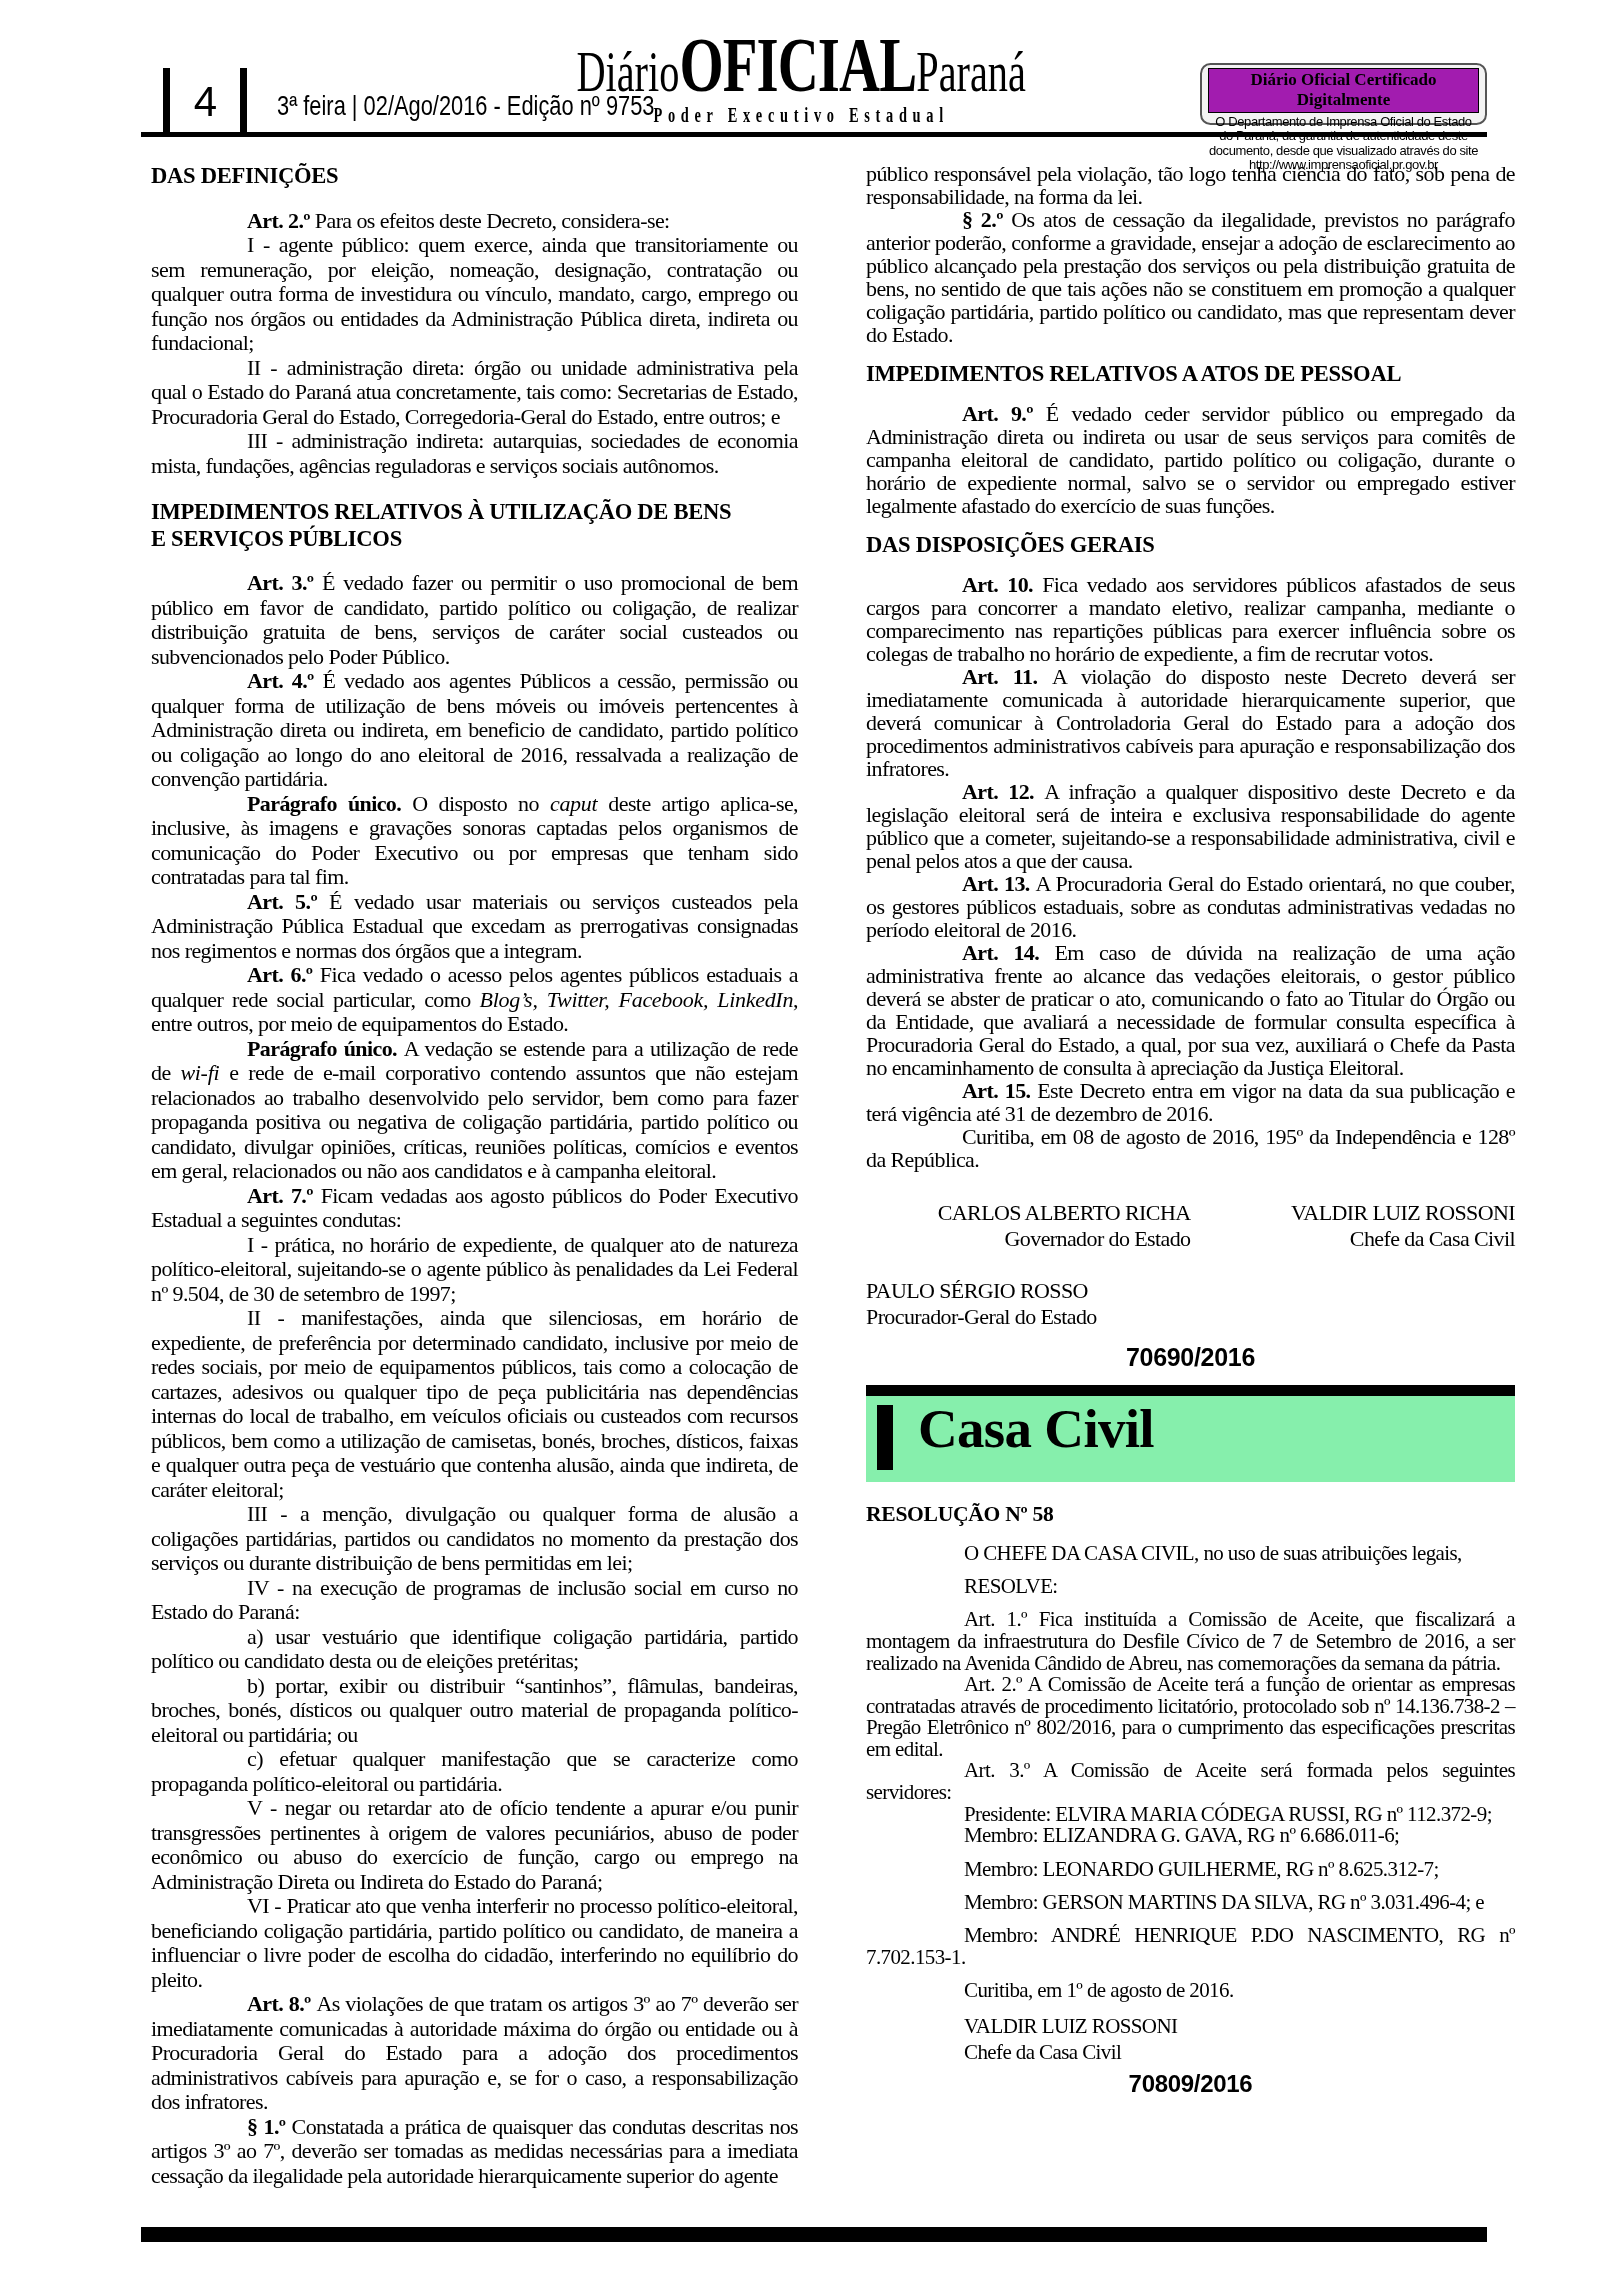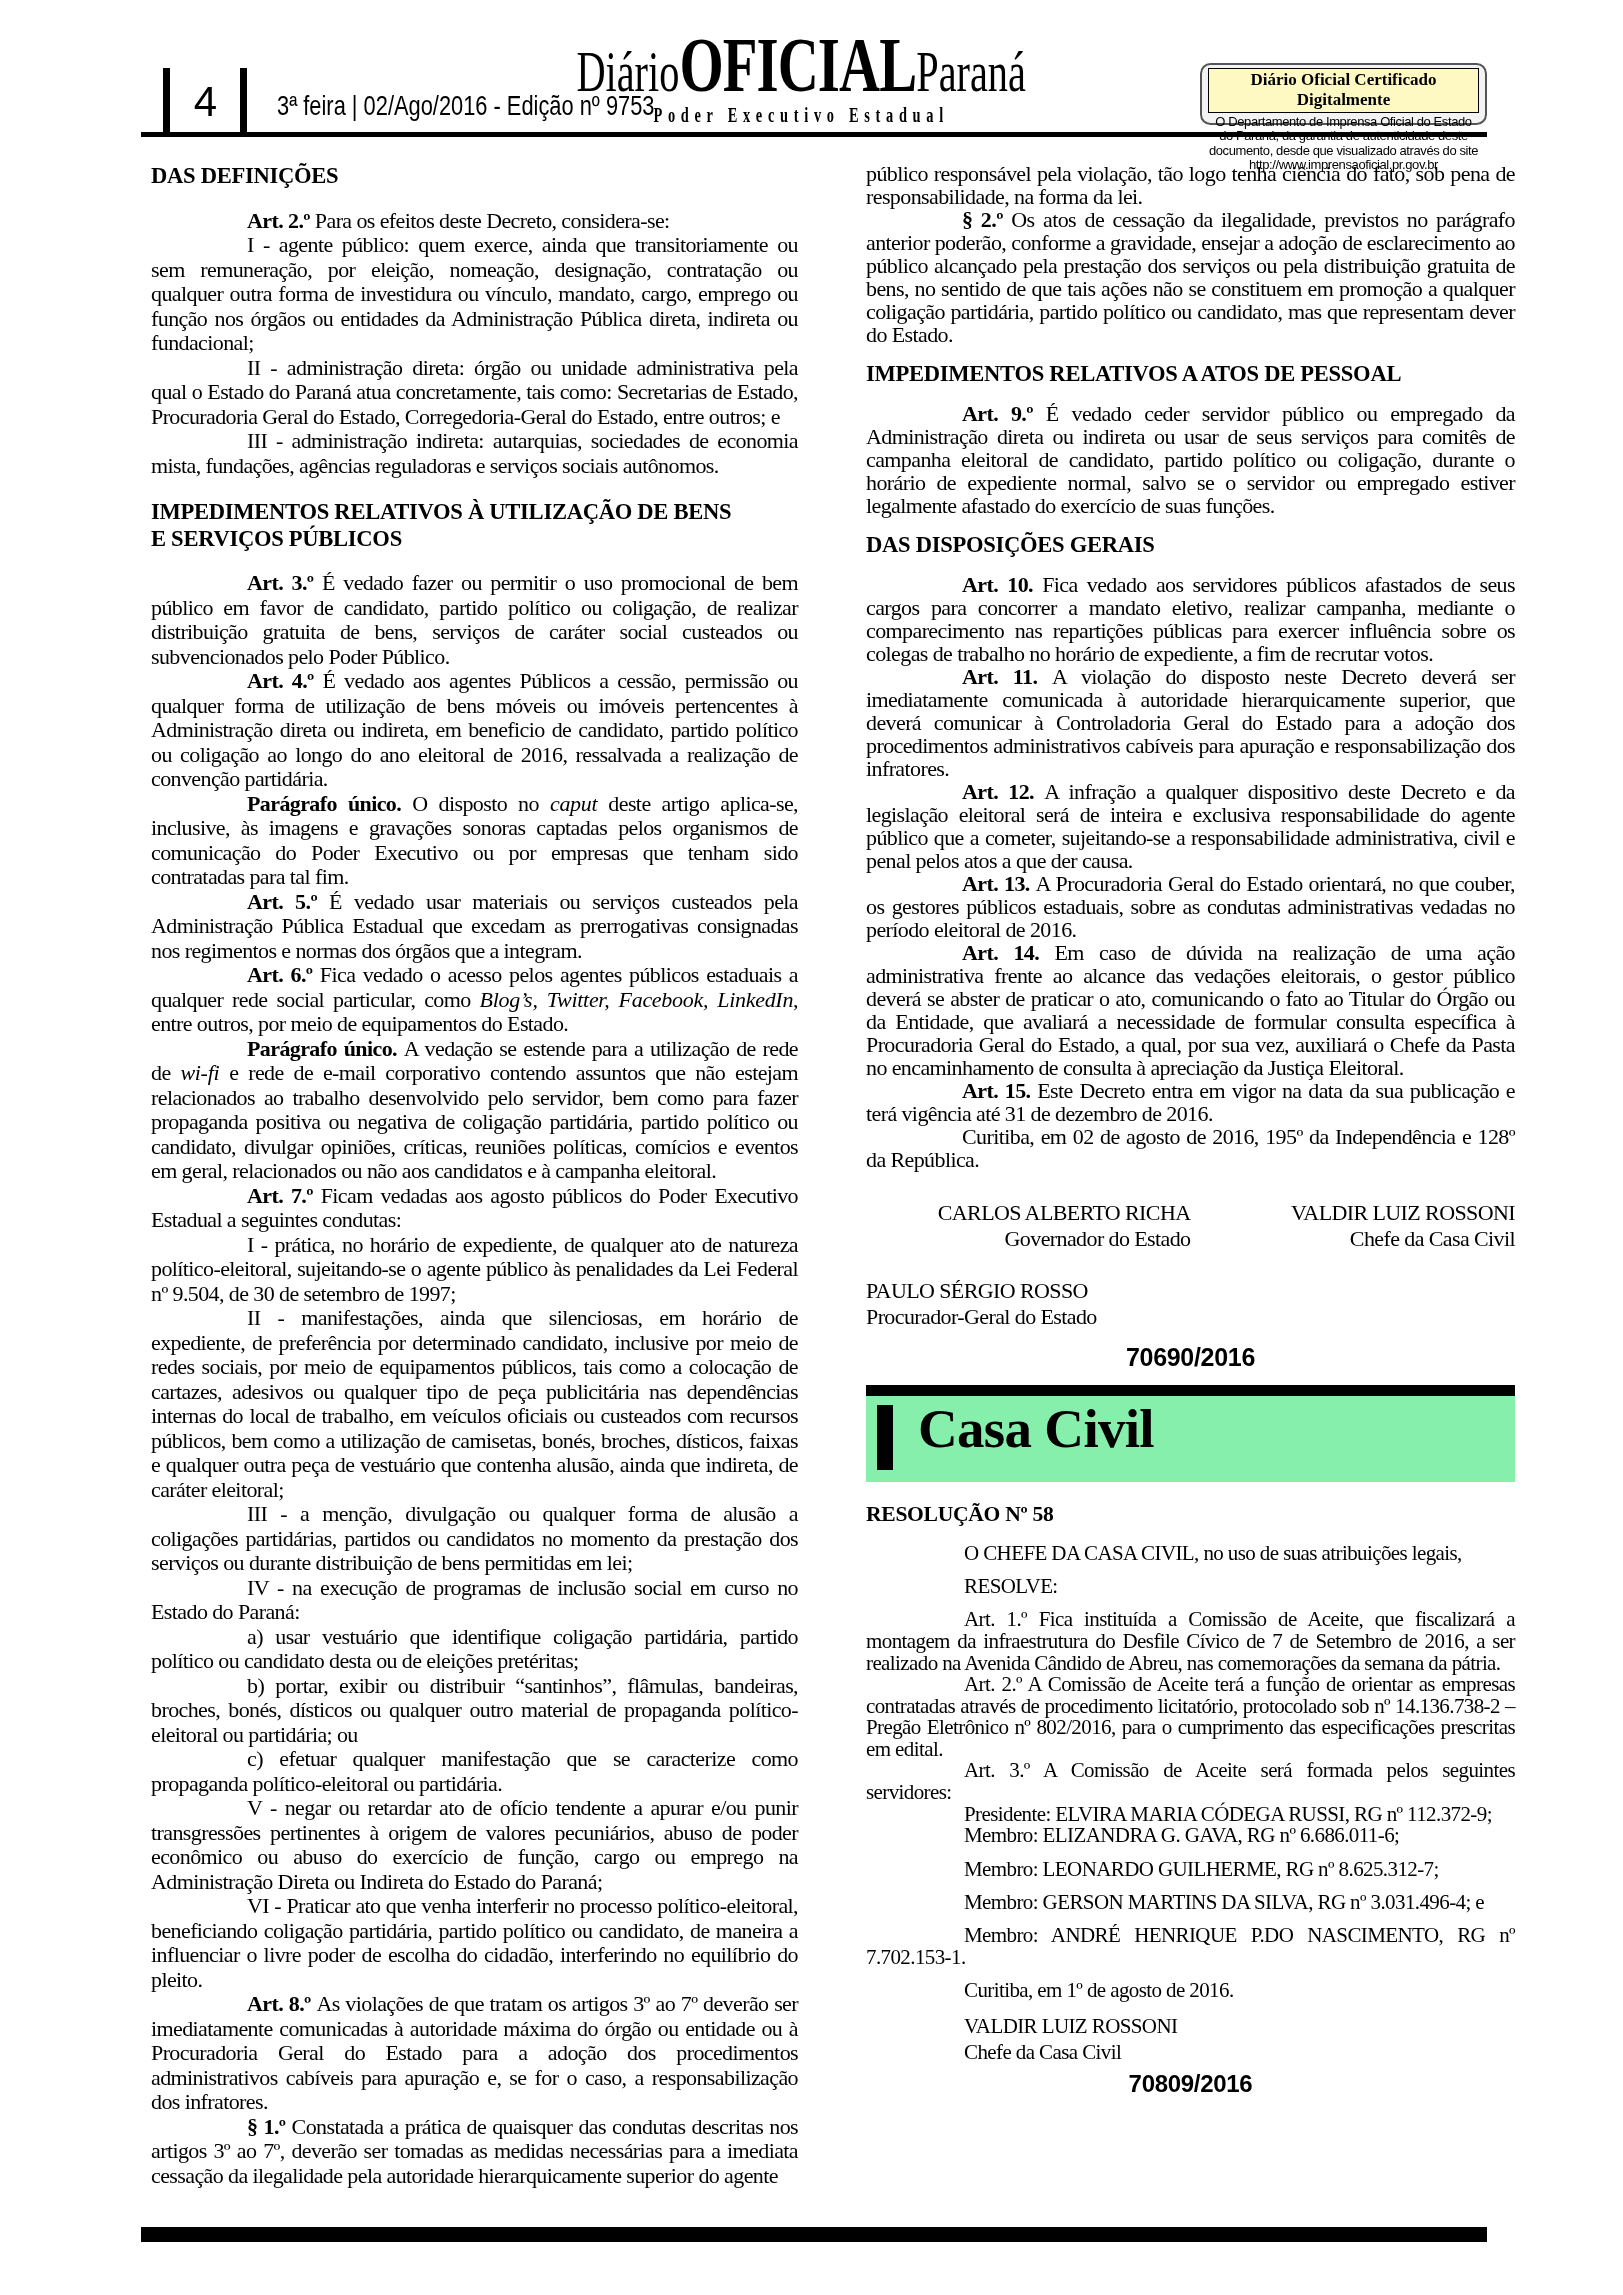--- a/index.html
+++ b/index.html
@@ -21,21 +21,21 @@
                transform:scaleX(.78); transform-origin:left bottom; }
   .logo { position:absolute; left:249px; right:275px; bottom:5.2px; text-align:center; }
   .logo-inner { display:inline-block; transform:scaleX(.72); transform-origin:center bottom; white-space:nowrap; }
   .logo-diario { font-size:56px; }
   .logo-oficial { font-size:79px; font-weight:bold; letter-spacing:-1.3px; }
   .logo-parana { font-size:56px; }
   .logo-sub { font-size:20px; font-weight:bold; letter-spacing:7.9px; margin-top:-6.5px; text-align:center; }
   .cert { position:absolute; right:0; top:3.9px; width:287px; height:62px;
           background:#f3f3f3; border:2px solid #555; border-radius:10.5px;
           font-family:"Liberation Sans", sans-serif; box-sizing:border-box; }
-  .cert-title { margin:3.3px 5.9px 2px; background:#fef9c3; border:1.3px solid #000; text-align:center;
+  .cert-title { margin:3.3px 5.9px 2px; background:#a21caf; border:1.3px solid #000; text-align:center;
                 font-family:"Liberation Serif", serif; font-weight:bold; font-size:17px; padding:0.7px 0 2px; }
   .cert-body { text-align:center; font-size:13px; line-height:14.4px; letter-spacing:-0.4px; padding:0 5.2px; }
   
   .col { position:absolute; top:162px; }
   .col-left  { left:151px;  width:647px; }
   .col-right { left:866px; width:649px; }
   .para { margin:0; text-align:justify; text-indent:96px;
           font-size:22px; line-height:24.5px; letter-spacing:-0.6px; }
   .para.noindent { text-indent:0; }
   .para.sp { margin-top:15.7px; }
@@ -122,21 +122,21 @@
         <p class="para"><b>§ 2.º </b><span>Os atos de cessação da ilegalidade, previstos no parágrafo anterior poderão, conforme a gravidade, ensejar a adoção de esclarecimento ao público alcançado pela prestação  dos serviços ou pela distribuição gratuita de bens, no sentido de que tais ações não se constituem em promoção a qualquer coligação partidária, partido político ou candidato, mas que representam dever do Estado.</span></p>
         <div class="heading"><span>IMPEDIMENTOS RELATIVOS A ATOS DE PESSOAL</span></div>
         <p class="para"><b>Art. 9.º </b><span>É vedado ceder servidor público ou empregado da Administração direta ou indireta ou usar de seus serviços para comitês de campanha eleitoral de candidato, partido político ou coligação, durante o horário de expediente normal, salvo se o servidor ou empregado estiver legalmente afastado do exercício de suas funções.</span></p>
         <div class="heading"><span>DAS DISPOSIÇÕES GERAIS</span></div>
         <p class="para"><b>Art. 10. </b><span>Fica vedado aos servidores públicos afastados de seus cargos para concorrer a mandato eletivo, realizar campanha, mediante o comparecimento nas repartições públicas para exercer influência sobre os colegas de trabalho no horário de expediente, a fim de recrutar votos.</span></p>
         <p class="para"><b>Art. 11. </b><span>A violação do disposto neste Decreto deverá ser imediatamente comunicada à autoridade hierarquicamente superior, que deverá comunicar à Controladoria Geral do Estado para a adoção dos procedimentos administrativos cabíveis para apuração e responsabilização dos infratores.</span></p>
         <p class="para"><b>Art. 12. </b><span>A infração a qualquer dispositivo deste Decreto e da legislação eleitoral será de inteira e exclusiva responsabilidade do agente público que a cometer, sujeitando-se a responsabilidade administrativa, civil e penal pelos atos a que der causa.</span></p>
         <p class="para"><b>Art. 13. </b><span>A Procuradoria Geral do Estado orientará, no que couber, os gestores públicos estaduais, sobre as condutas administrativas vedadas no período eleitoral de 2016.</span></p>
         <p class="para"><b>Art. 14. </b><span>Em caso de dúvida na realização de uma ação administrativa frente ao alcance das vedações eleitorais, o gestor público deverá se abster de praticar o ato, comunicando o fato ao Titular do Órgão ou da Entidade, que avaliará a necessidade de formular consulta específica à Procuradoria Geral do Estado, a qual, por sua vez, auxiliará o Chefe da Pasta no encaminhamento de consulta à apreciação da Justiça Eleitoral.</span></p>
         <p class="para"><b>Art. 15. </b><span>Este Decreto entra em vigor na data da sua publicação e terá vigência até 31 de dezembro de 2016.</span></p>
-        <p class="para"><span>Curitiba, em 02 de agosto de 2016, 195º da Independência e 128º da República.</span></p>
+        <p class="para"><span>Curitiba, em 08 de agosto de 2016, 195º da Independência e 128º da República.</span></p>
         <div class="sig-row">
           <div class="sig-col"><span>CARLOS ALBERTO RICHA</span><br><span>Governador do Estado</span></div>
           <div class="sig-col"><span>VALDIR LUIZ ROSSONI</span><br><span>Chefe da Casa Civil</span></div>
         </div>
         <div class="sig-block"><span>PAULO SÉRGIO ROSSO</span><br><span>Procurador-Geral do Estado</span></div>
         <div class="ref">70690/2016</div>
       </div>
     <div class="res" id="col-right-resolution">
         <div class="banner">
           <div class="banner-topbar"></div>

